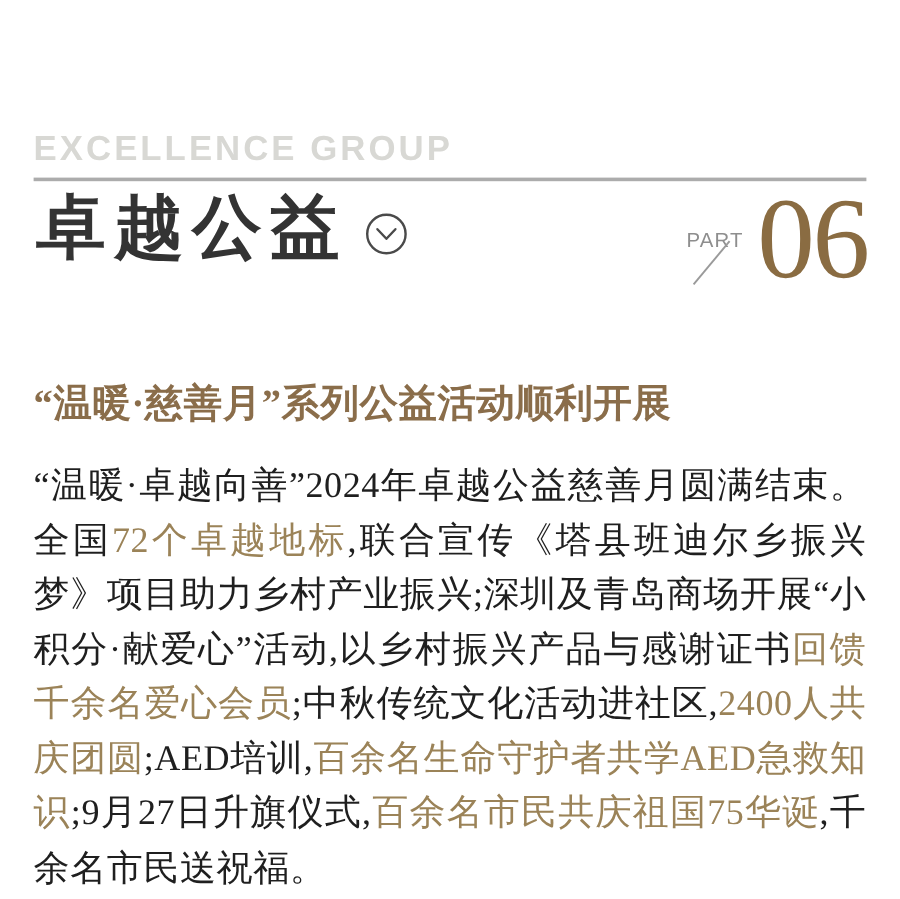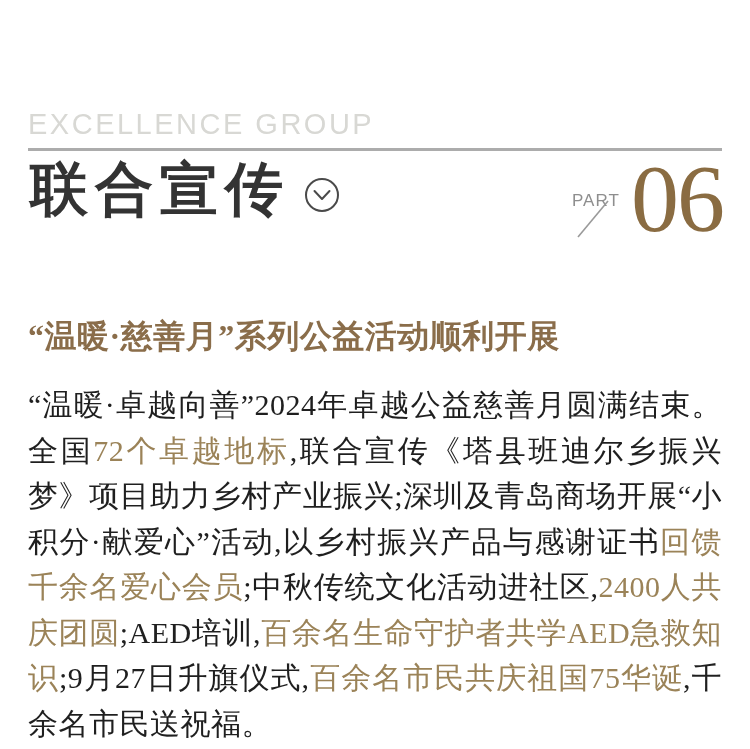--- a/index.html
+++ b/index.html
@@ -15,21 +15,21 @@
   html,body{margin:0;padding:0;background:#fff;}
   .page{
     position:relative;
     width:750px;height:749px;
     background:#ffffff;
     overflow:hidden;
     font-family:"Liberation Sans", sans-serif;
   }
   .eyebrow{
     position:absolute;left:28px;top:108px;
-    font-size:29px;font-weight:400;letter-spacing:2.5px;
+    font-size:29px;font-weight:700;letter-spacing:2.5px;
     color:var(--gray-eyebrow);
   }
   .rule{
     position:absolute;left:28px;top:148px;
     width:694px;height:3px;background:var(--gray-line);
   }
   .title-row{
     position:absolute;left:30px;top:158px;
     display:flex;align-items:center;
   }
@@ -82,21 +82,21 @@
 </head>
 <body>
 
 <div class="page">
 
   <div class="eyebrow">EXCELLENCE GROUP</div>
 
   <div class="rule"></div>
 
   <div class="title-row">
-    <div class="page-title">联合宣传</div>
+    <div class="page-title">卓越公益</div>
     <span class="title-icon">
       <svg width="36" height="36" viewBox="0 0 36 36">
         <circle cx="18" cy="18" r="16" fill="none" stroke="#4a4a4a" stroke-width="2"></circle>
         <polyline points="10.5,14 18,22 25.5,14" fill="none" stroke="#4a4a4a" stroke-width="2" stroke-linecap="round" stroke-linejoin="round"></polyline>
       </svg>
     </span>
   </div>
 
   <div class="part-label">PART</div>
 

